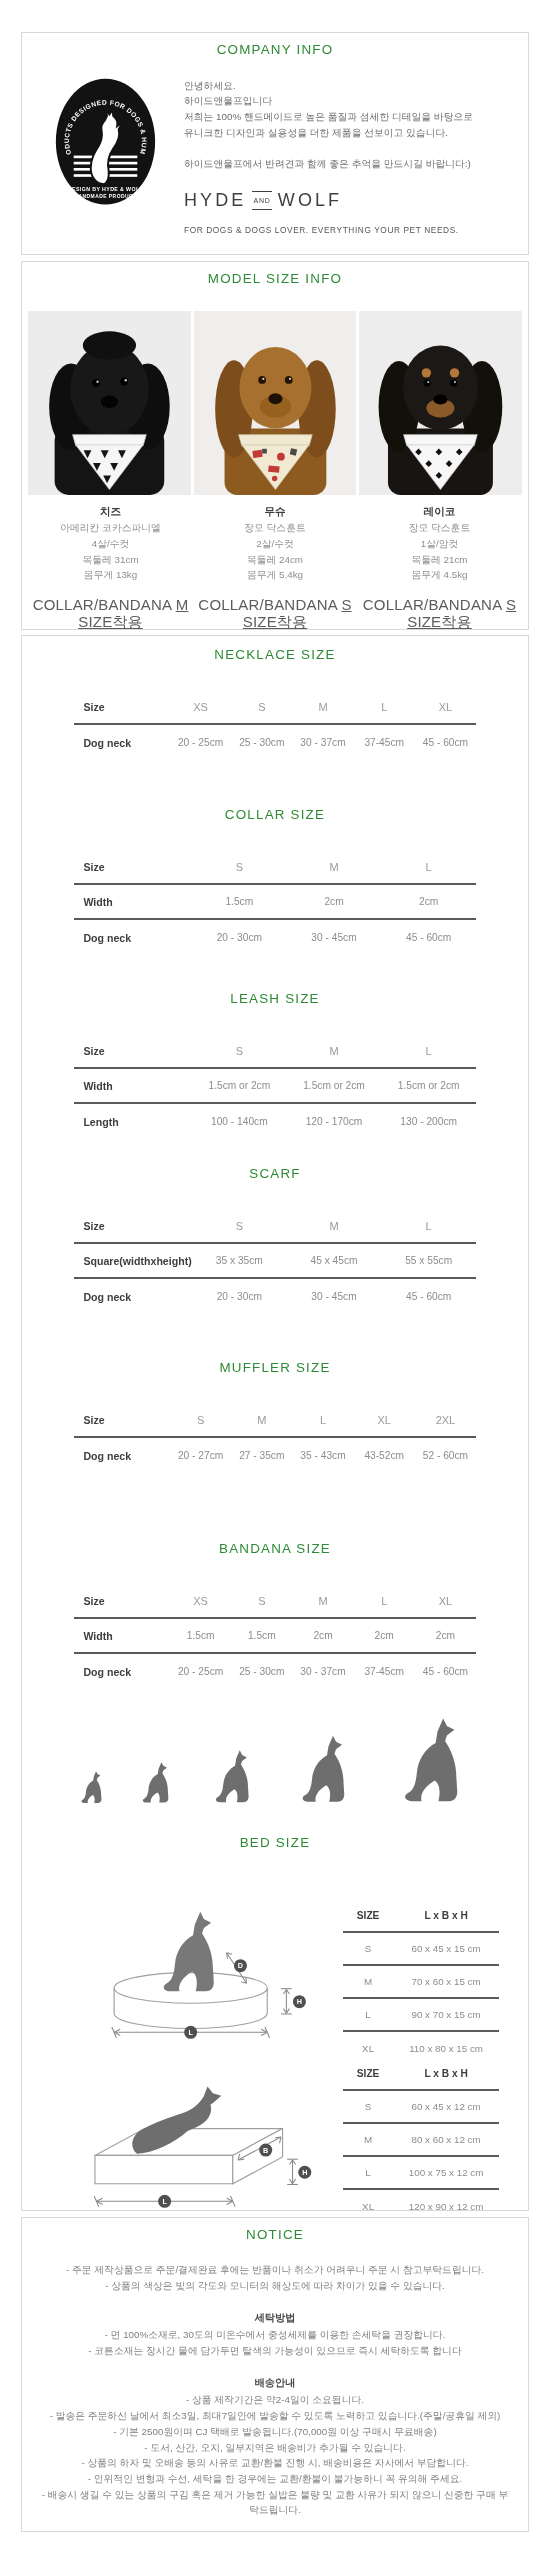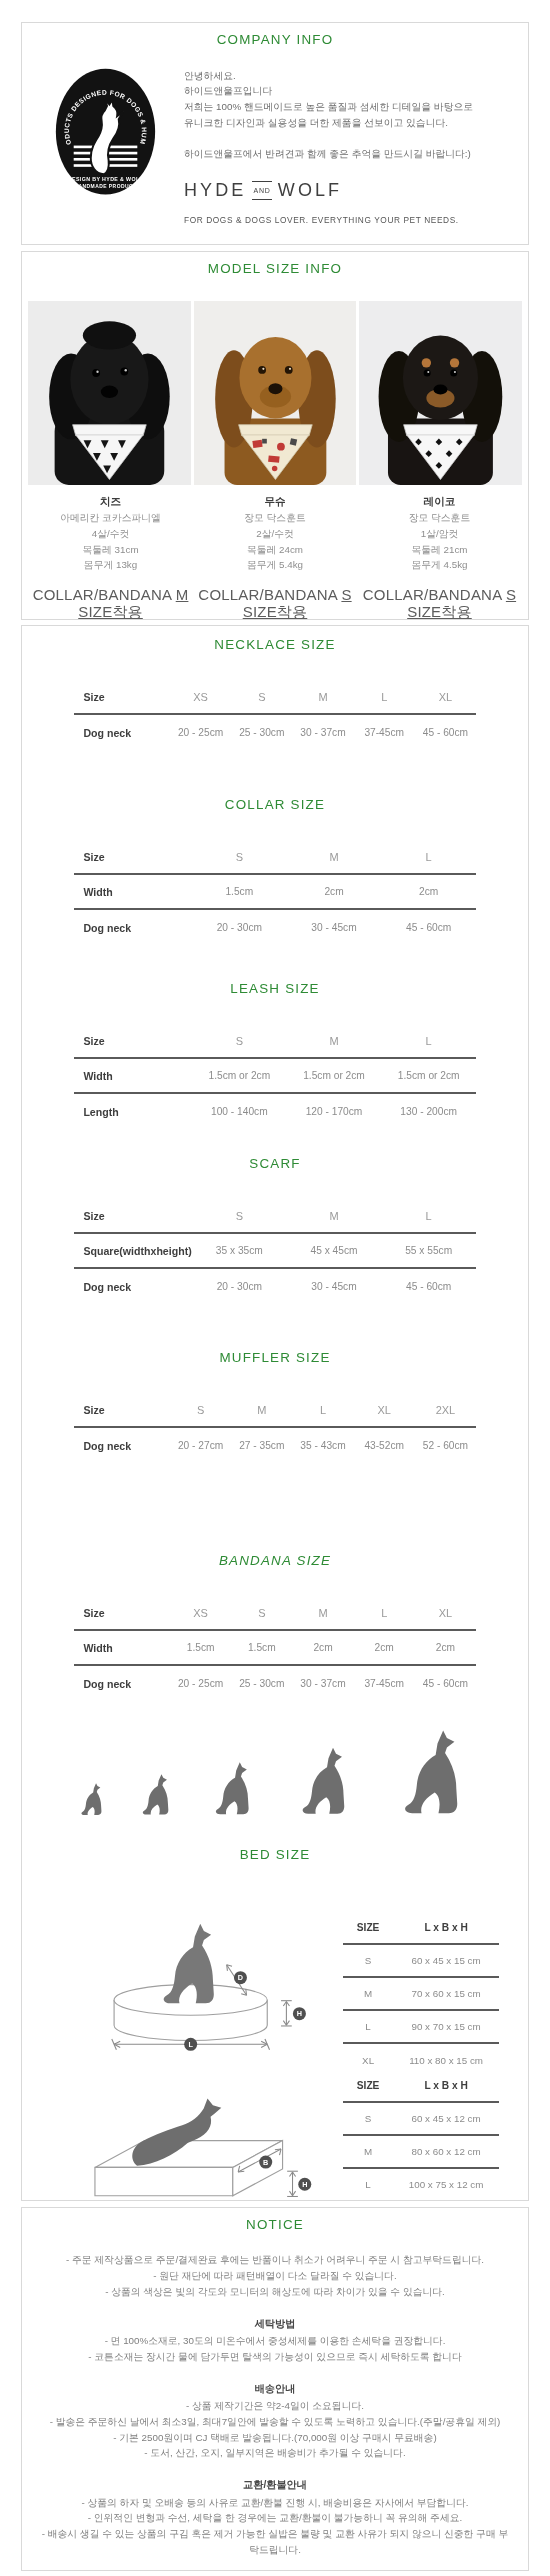--- a/index.html
+++ b/index.html
@@ -9,21 +9,21 @@
     font-family:"Liberation Sans","DejaVu Sans",sans-serif;
     color:#6b6b6b;
   }
   .box {
     width:508px;
     margin:0 auto 5.5px auto;
     border:1.6px solid #d9d9d9;
     background:#fff;
     overflow:hidden;
   }
-  .box.first { margin-top:22px; }
+  .box.first { margin-top:32px; }
 
   .sec-title {
     text-align:center;
     color:#2e8b35;
     font-size:13.4px;
     font-weight:normal;
     letter-spacing:1.2px;
   }
 
   
@@ -61,21 +61,21 @@
   .shead .scell { color:#9a9a9a; font-size:11px; }
   .scell.lab { flex:0 0 118px; text-align:left; padding-left:9.4px;
                font-weight:bold; color:#3e3e3e; font-size:10.6px; white-space:nowrap; }
   .shead .scell.lab { color:#3e3e3e; }
   .stable.six .scell.lab { flex:0 0 96px; }
 
   .m-collar  { margin-top:47px; }
   .m-leash   { margin-top:36px; }
   .m-scarf   { margin-top:27px; }
   .m-muffler { margin-top:46px; }
-  .m-bandana { margin-top:90px;font-style:italic; }
+  .m-bandana { margin-top:68px; }
   .m-bed     { margin-top:31px; }
 
   .dogs-row { display:flex; justify-content:center; align-items:flex-end; gap:23.6px;
               margin-top:11px; height:104px; }
   .dogs-row svg { display:block; }
 
   .bed-wrap { margin-top:20.4px; }
   .bed-row { display:flex; align-items:flex-start; padding-left:27px; height:169px; }
   .bed-row svg.illus { flex:0 0 291px; height:167px; }
   .btable { width:156px; margin-left:3.1px; }
@@ -525,34 +525,32 @@
         </div>
       </div>
 
     </div>
   </section>
 
   <section class="box notice">
     <h2 class="sec-title">NOTICE</h2>
     <div class="notice-body">
       <div class="nline">- 주문 제작상품으로 주문/결제완료 후에는 반품이나 취소가 어려우니 주문 시 참고부탁드립니다.</div>
-      <div class="nline">- 원단 재단에 따라 패턴배열이 다소 달라질 수 있습니다.</div>
       <div class="nline">- 상품의 색상은 빛의 각도와 모니터의 해상도에 따라 차이가 있을 수 있습니다.</div>
 
       <div class="nhead">세탁방법</div>
       <div class="nline">- 면 100%소재로, 30도의 미온수에서 중성세제를 이용한 손세탁을 권장합니다.</div>
       <div class="nline">- 코튼소재는 장시간 물에 담가두면 탈색의 가능성이 있으므로 즉시 세탁하도록 합니다</div>
 
       <div class="nhead">배송안내</div>
       <div class="nline">- 상품 제작기간은 약2-4일이 소요됩니다.</div>
       <div class="nline">- 발송은 주문하신 날에서 최소3일, 최대7일안에 발송할 수 있도록 노력하고 있습니다.(주말/공휴일 제외)</div>
       <div class="nline">- 기본 2500원이며  CJ 택배로 발송됩니다.(70,000원 이상 구매시 무료배송)</div>
       <div class="nline">- 도서, 산간, 오지, 일부지역은 배송비가 추가될 수 있습니다.</div>
 
-      <div class="nhead">교환/환불안내</div>
       <div class="nline">- 상품의 하자 및 오배송 등의 사유로 교환/환불 진행 시, 배송비용은 자사에서 부담합니다.</div>
       <div class="nline">- 인위적인 변형과 수선, 세탁을 한 경우에는 교환/환불이 불가능하니 꼭 유의해 주세요.</div>
       <div class="nline">- 배송시 생길 수 있는 상품의 구김 혹은 제거 가능한 실밥은 불량 및 교환 사유가 되지 않으니 신중한 구매 부탁드립니다.</div>
 
     </div>
   </section>
 
 </div>
 
 

